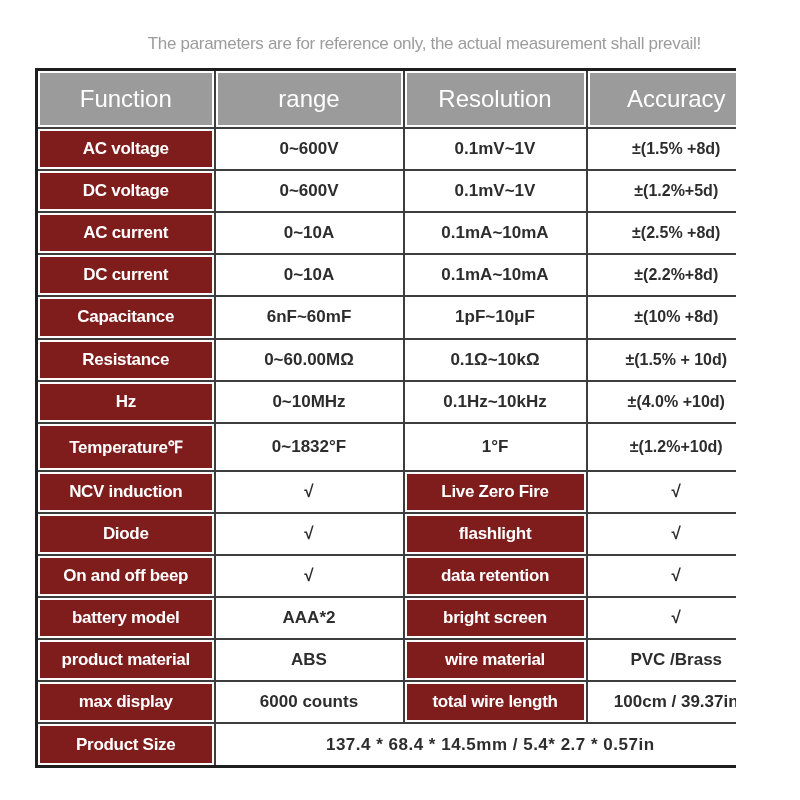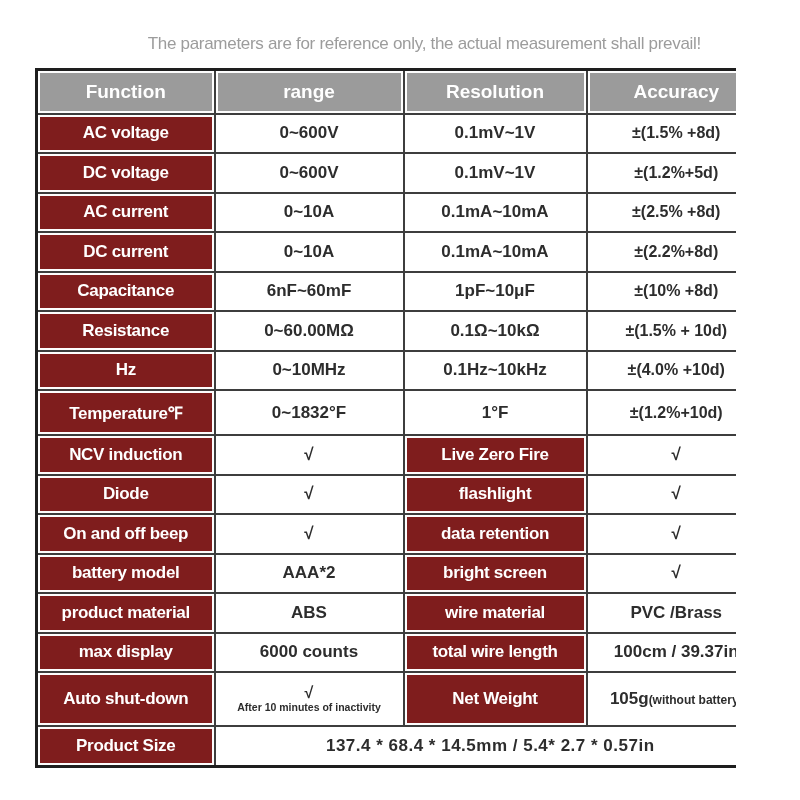--- a/index.html
+++ b/index.html
@@ -39,22 +39,22 @@
   td, th {
     border: 2px solid #3d3d3d;
     text-align: center;
     vertical-align: middle;
     padding: 0;
     overflow: hidden;
   }
   th {
     background: #9b9b9b;
     color: #ffffff;
-    font-weight: bold;
-    font-size: 19px;
+    font-weight: normal;
+    font-size: 24px;
     box-shadow: inset 0 0 0 2px #fdfdfd;
   }
   td.g {
     background: #7f1d1d;
     color: #ffffff;
     font-weight: bold;
     font-size: 17px;
     letter-spacing: -0.3px;
     box-shadow: inset 0 0 0 2px #fdfdfd;
   }
@@ -175,31 +175,20 @@
       <td class="g">wire material</td>
       <td class="v">PVC /Brass</td>
     </tr>
     <tr>
       <td class="g">max display</td>
       <td class="v">6000 counts</td>
       <td class="g">total wire length</td>
       <td class="v">100cm / 39.37in</td>
     </tr>
 
-    <tr>
-      <td class="g">Auto shut-down</td>
-      <td class="v check-note-cell">
-        <div class="check">√</div>
-        <div class="note">After 10 minutes of inactivity</div>
-      </td>
-      <td class="g">Net Weight</td>
-      <td class="v">
-        <span class="weight-main">105g</span><span class="weight-sub">(without battery)</span>
-      </td>
-    </tr>
 
     <tr>
       <td class="g">Product Size</td>
       <td class="v size-val" colspan="3">137.4 * 68.4 * 14.5mm  / 5.4* 2.7 * 0.57in</td>
     </tr>
   </tbody>
     </table>
 
 </div>
 

